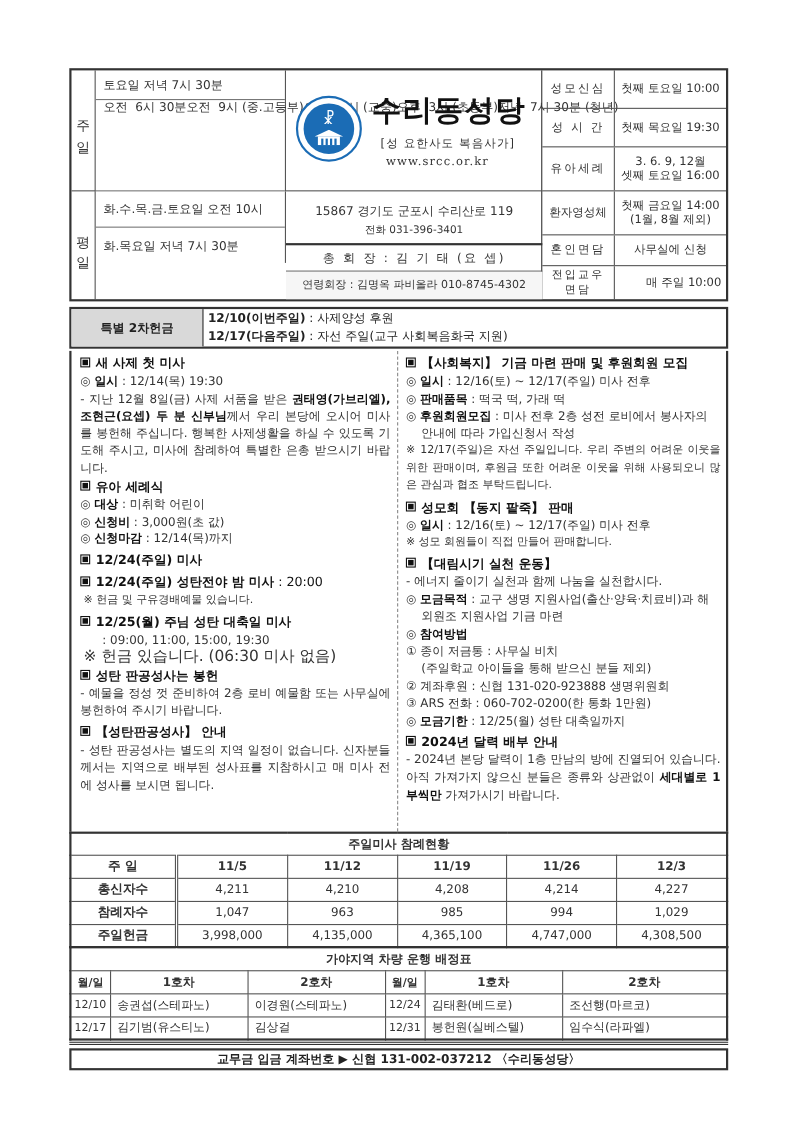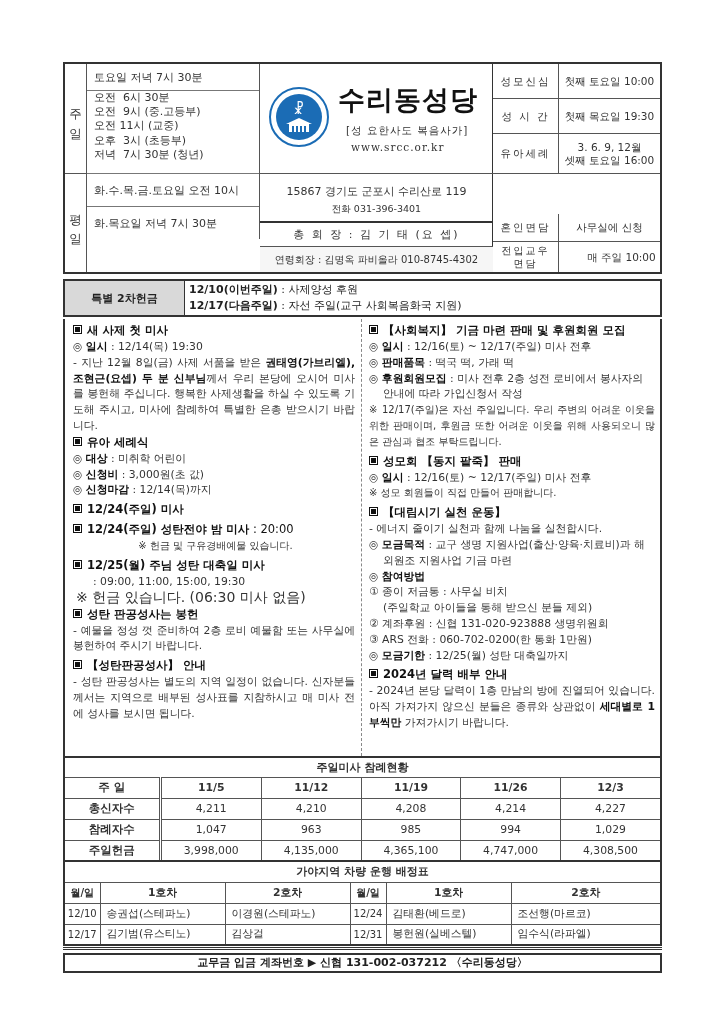--- a/index.html
+++ b/index.html
@@ -9,21 +9,21 @@
   .page { position: absolute; left: 63px; top: 62px; width: 599px; }
 
   
   .header { position: relative; width: 599px; height: 212px; border: 2px solid #333; }
   .hdr-left { position: absolute; left: 0; top: 0; width: 195px; height: 208px; }
   .side-label { position: absolute; left: 0; width: 22px; border-right: 1px solid #555; display: flex; flex-direction: column; align-items: center; justify-content: center; font-size: 12.5px; line-height: 20px; color: #333; }
   .sun-label { top: 0; height: 110px; border-bottom: 1px solid #555; }
   .week-label { top: 110px; height: 98px; }
   .times { position: absolute; left: 22px; width: 173px; border-right: 1px solid #555; }
   .t-row { border-bottom: 1px solid #777; font-size: 11px; padding-left: 7px; color: #333; display: flex; align-items: center; }
-  .t-multi { flex-direction: column; align-items: flex-start; justify-content: flex-start; line-height: 14.2px; }
+  .t-multi { flex-direction: row; align-items: flex-start; justify-content: space-between; line-height: 14.2px; }
 
   .hdr-mid { position: absolute; left: 195px; top: 0; width: 233px; height: 208px; border-right: 1px solid #333; }
   .logo-area { position: absolute; left: 0; top: 0; width: 233px; height: 110px; border-bottom: 1px solid #555; }
   .logo { position: absolute; left: 9px; top: 23px; width: 60px; height: 60px; border-radius: 50%; border: 2px solid #1b6cb5; background: #fff; display: flex; align-items: center; justify-content: center; }
   .logo-inner { width: 46px; height: 46px; border-radius: 50%; background: #1b6cb5; display: flex; align-items: center; justify-content: center; flex-direction: column; color: #fff; }
   .logo-cross { font-size: 14px; line-height: 14px; color: #fff; font-weight: bold; }
   .logo-house { width: 26px; height: 14px; margin-top: 2px; }
   .church-name { position: absolute; left: 78px; top: 18px; font-size: 27px; font-weight: bold; color: #111; letter-spacing: 1px; }
   .church-sub { position: absolute; left: 86px; top: 60px; font-size: 10.5px; color: #333; letter-spacing: 1px; }
   .church-url { position: absolute; left: 91px; top: 77px; font-size: 10.5px; color: #333; font-family: "DejaVu Serif", serif; letter-spacing: 1px; }
@@ -152,20 +152,27 @@
             <span>첫째 목요일 19:30</span>
           </div>
       </div>
       <div class="r-row" style="top:70px; height:40px;">
         <div class="r-label">유아세례</div>
         <div class="r-val">
           <span>3. 6. 9, 12월</span>
           <span>셋째 토요일 16:00</span>
         </div>
       </div>
+      <div class="r-row" style="top:110px; height:40px;">
+        <div class="r-label" style="letter-spacing:0;">환자영성체</div>
+        <div class="r-val">
+          <span>첫째 금요일 14:00</span>
+          <span>(1월, 8월 제외)</span>
+        </div>
+      </div>
       <div class="r-row" style="top:150px; height:28px;">
         <div class="r-label">혼인면담</div>
         <div class="r-val">
             <span>사무실에 신청</span>
           </div>
       </div>
       <div class="r-row" style="top:178px; height:30px; border-bottom:none;gap:24px;">
         <div class="r-label" style="font-size:10px; padding:0 4px;">전입교우 면담</div>
         <div class="r-val">
             <span>매 주일 10:00</span>
@@ -192,21 +199,21 @@
       <div class="ntitle"><span class="sq"></span><span>유아 세례식</span></div>
       <div>◎ <span class="bk">대상</span><span> : 미취학 어린이</span></div>
       <div>◎ <span class="bk">신청비</span><span> : 3,000원(초 값)</span></div>
       <div>◎ <span class="bk">신청마감</span><span> : 12/14(목)까지</span></div>
       <div class="gap"></div>
 
       <div class="ntitle"><span class="sq"></span><span>12/24(주일) 미사</span></div>
       <div class="gap"></div>
 
       <div class="ntitle"><span class="sq"></span><span>12/24(주일) 성탄전야 밤 미사</span><span style="font-weight:normal;"> : 20:00</span></div>
-      <div style="padding-left:3px; font-size:10px;text-align:center;">※ 헌금 및 구유경배예물 있습니다.</div>
+      <div style="padding-left:3px; font-size:10px;">※ 헌금 및 구유경배예물 있습니다.</div>
       <div class="gap"></div>
 
       <div class="ntitle"><span class="sq"></span><span>12/25(월) 주님 성탄 대축일 미사</span></div>
       <div style="padding-left:20px;">: 09:00, 11:00, 15:00, 19:30</div>
       <div style="padding-left:3px; font-size:14px;">※ 헌금 있습니다. (06:30 미사 없음)</div>
 
       <div class="ntitle"><span class="sq"></span><span>성탄 판공성사는 봉헌</span></div>
       <div class="line">- 예물을 정성 껏 준비하여 2층 로비 예물함 또는 사무실에 봉헌하여 주시기 바랍니다.</div>
       <div class="gap"></div>
 

